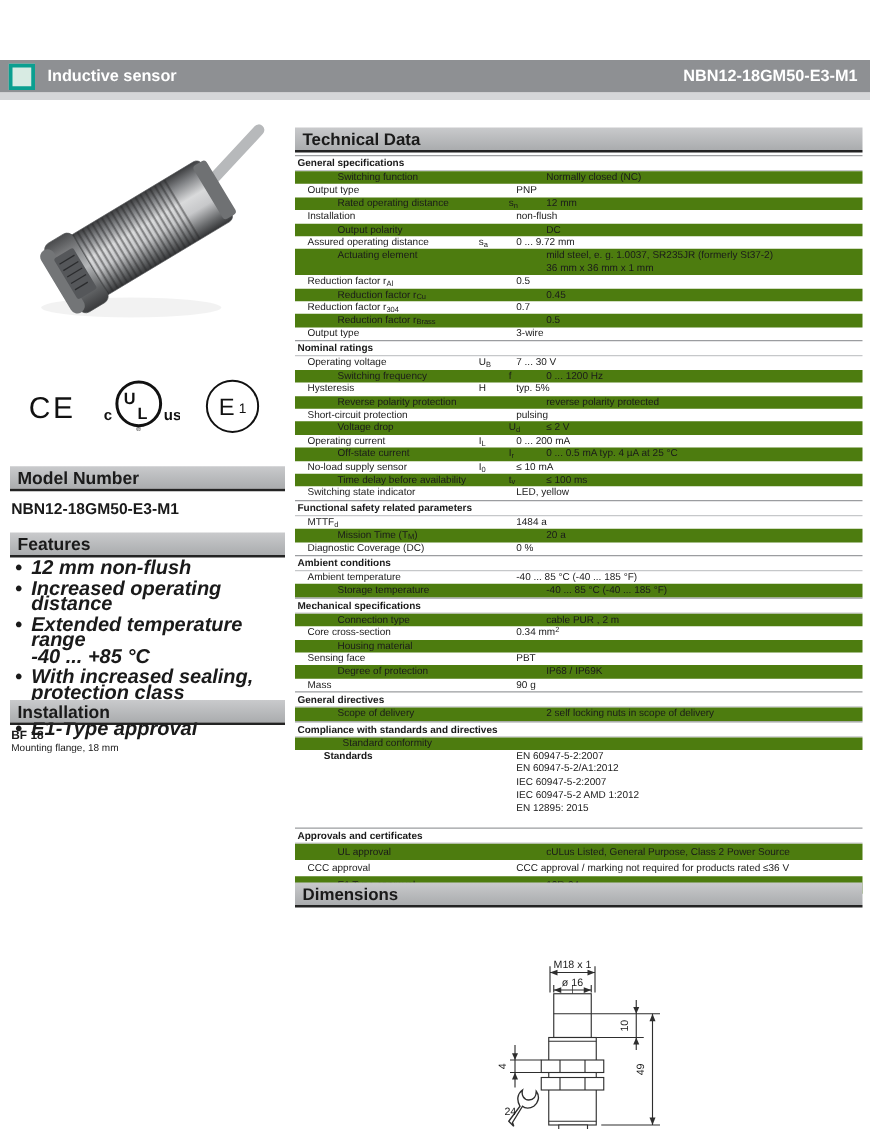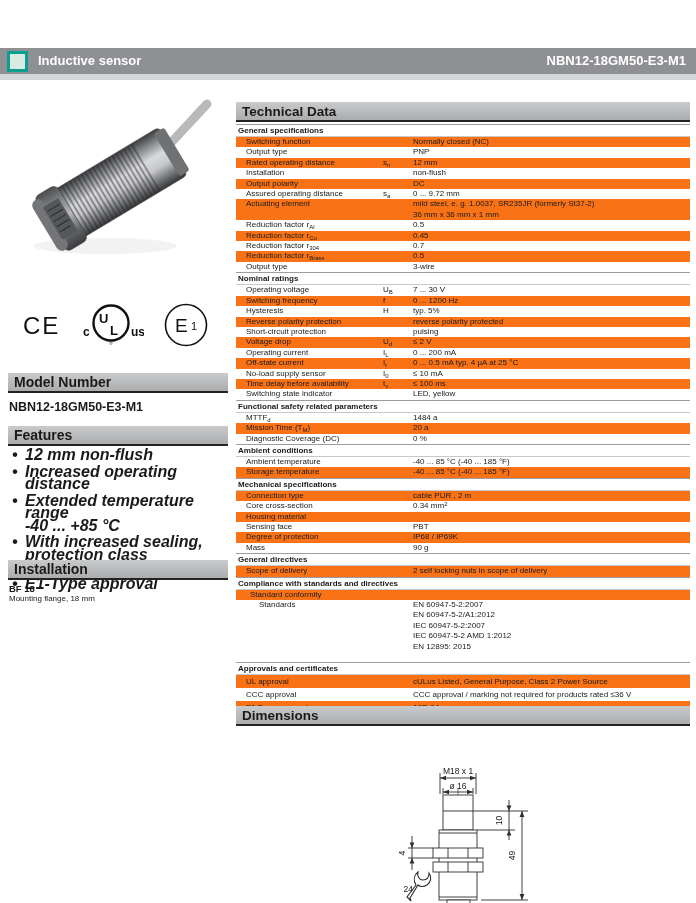--- a/index.html
+++ b/index.html
@@ -35,25 +35,25 @@
   .acc-name{font-size:9.5px;font-weight:bold;line-height:11px;}
   .acc-desc{font-size:8px;line-height:10px;}
 
   
   .rightcol{position:absolute;left:236px;top:54px;width:454px;height:849px;}
   #spec-table{margin-top:2px;}
   .sec-h{font-size:8px;font-weight:bold;line-height:11px;height:11px;padding-left:2px;
          border-top:1px solid #9b9da0;border-bottom:1px solid #c6c8ca;}
   .spec-section.gap{margin-top:10px;}
   .spec-row{display:flex;font-size:8px;line-height:10.4px;min-height:10.4px;}
-  .spec-row.shade{background:#f97316;}
+  .spec-row.shade{background:#4d7c0f;padding-left:24px;}
   .spec-row.tall{min-height:13.2px;line-height:13.2px;}
   .c-label{flex:0 0 147px;box-sizing:border-box;padding-left:10px;}
   .c-label.ind2{padding-left:14px;}
-  .c-label.ind3{padding-left:23px;}
+  .c-label.ind3{padding-left:23px;font-weight:bold;}
   .c-sym{flex:0 0 30px;}
   .c-val{flex:1;}
   sub{font-size:6px;vertical-align:-1.5px;line-height:0;}
   sup{font-size:6px;vertical-align:2.5px;line-height:0;}
   .dimbar{position:absolute;left:0;top:604px;width:454px;}
   .drawing{position:absolute;left:0;top:630px;}
 
   svg text{font-family:"Liberation Sans",sans-serif;}
   .dim-txt{font-size:8.5px;fill:#1a1a1a;}
   .logo-txt{fill:#111;}

